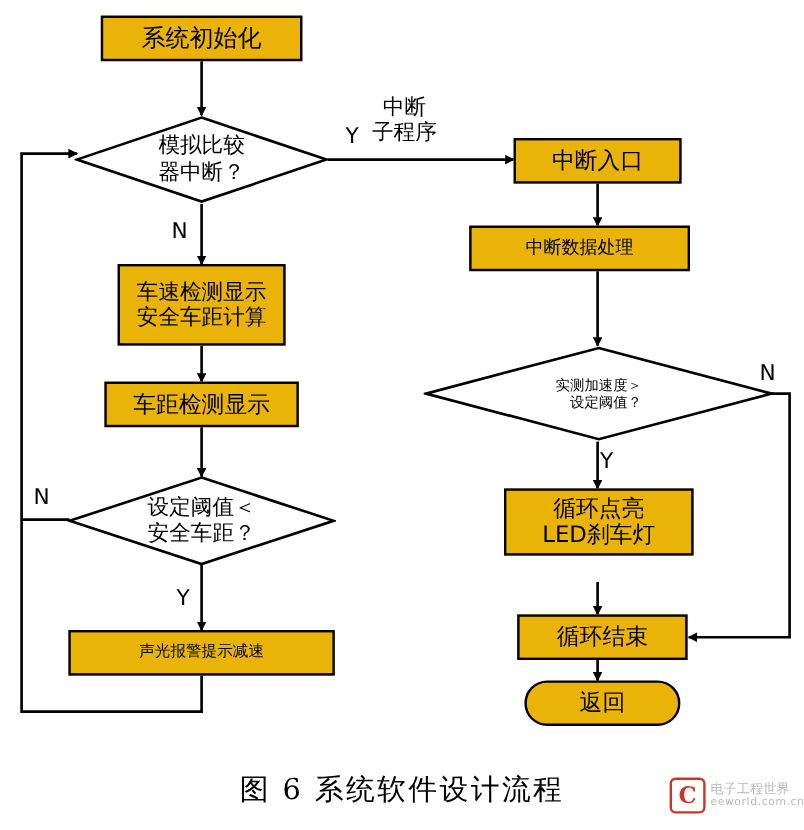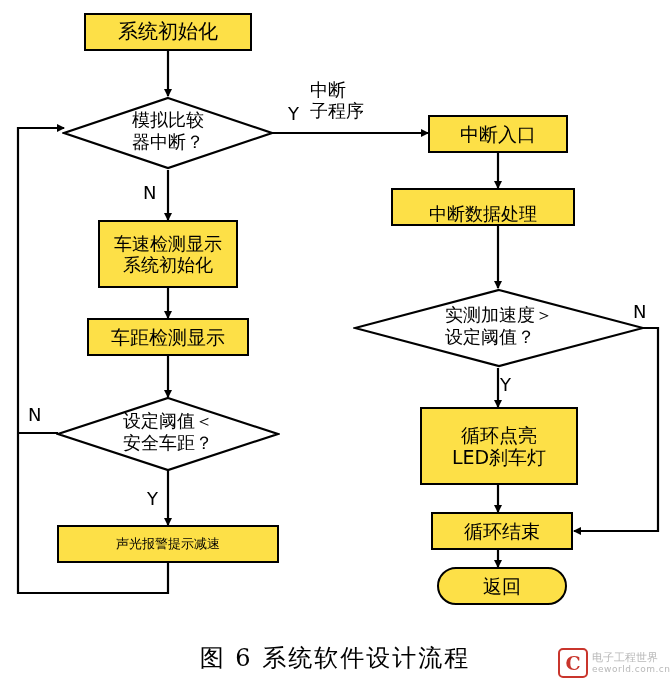--- a/index.html
+++ b/index.html
@@ -21,21 +21,21 @@
     position: absolute;
     left: 0;
     top: 0;
     width: 670px;
     height: 692px;
   }
   .node-box {
     position: absolute;
     box-sizing: border-box;
     border: 2px solid #000000;
-    background: #fde047;
+    background: #eab308;
     display: flex;
     align-items: center;
     justify-content: center;
     text-align: center;
     font-family: "DejaVu Sans", sans-serif;
     color: #000000;
     line-height: 1.18;
     white-space: pre-line;
   }
   .node-rounded {
@@ -52,25 +52,25 @@
   }
   .diamond-label {
     position: absolute;
     left: 0;
     top: 0;
     width: 100%;
     height: 100%;
     display: flex;
     align-items: center;
     justify-content: center;
-    text-align: left;
+    text-align: right;
     white-space: pre-line;
     line-height: 1.2;
     color: #000000;
-    font-family: Liberation Mono, monospace;
+    font-family: Liberation Serif, serif;
   }
   .edge-label {
     position: absolute;
     color: #000000;
     font-family: "DejaVu Sans", sans-serif;
     white-space: pre-line;
     line-height: 1.15;
   }
   .caption {
     position: absolute;
@@ -162,21 +162,21 @@
   <div class="diamond-wrap" style="left:62px; top:96px; width:212px; height:74px;">
     <svg width="212" height="74" viewBox="0 0 212 74">
       <polygon points="106,2 210,37 106,72 2,37" fill="#ffffff" stroke="#000000" stroke-width="2.2"></polygon>
     </svg>
     <div class="diamond-label" style="font-size:18px;">模拟比较
 器中断？</div>
   </div>
 
   <div class="node-box" style="left:98px; top:220px; width:140px; height:68px; font-size:18px;">
     <span>车速检测显示
-系统初始化</span>
+安全车距计算</span>
   </div>
 
   <div class="node-box" style="left:87px; top:318px; width:162px; height:38px; font-size:19px;">
     <span>车距检测显示</span>
   </div>
 
   <div class="diamond-wrap" style="left:56px; top:396px; width:224px; height:76px;">
     <svg width="224" height="76" viewBox="0 0 224 76">
       <polygon points="112,2 222,38 112,74 2,38" fill="#ffffff" stroke="#000000" stroke-width="2.2"></polygon>
     </svg>
@@ -185,48 +185,48 @@
   </div>
 
   <div class="node-box" style="left:57px; top:525px; width:222px; height:38px; font-size:13px;">
     <span>声光报警提示减速</span>
   </div>
 
   <div class="node-box" style="left:428px; top:115px; width:140px; height:38px; font-size:19px;">
     <span>中断入口</span>
   </div>
 
-  <div class="node-box" style="left:391px; top:188px; width:184px; height:38px; font-size:18px;align-items:flex-end;">
+  <div class="node-box" style="left:391px; top:188px; width:184px; height:38px; font-size:15px;">
     <span>中断数据处理</span>
   </div>
 
   <div class="diamond-wrap" style="left:353px; top:288px; width:292px; height:80px;">
     <svg width="292" height="80" viewBox="0 0 292 80">
       <polygon points="146,2 290,40 146,78 2,40" fill="#ffffff" stroke="#000000" stroke-width="2.2"></polygon>
     </svg>
-    <div class="diamond-label" style="font-size:18px;">实测加速度＞
+    <div class="diamond-label" style="font-size:12px;">实测加速度＞
 设定阈值？</div>
   </div>
 
-  <div class="node-box" style="left:420px; top:407px; width:158px; height:78px; font-size:19px;justify-content:center;">
+  <div class="node-box" style="left:420px; top:407px; width:158px; height:56px; font-size:19px;justify-content:center;">
     <span>循环点亮
 LED刹车灯</span>
   </div>
 
   <div class="node-box" style="left:431px; top:512px; width:142px; height:38px; font-size:19px;">
     <span>循环结束</span>
   </div>
 
   <div class="node-box node-rounded" style="left:437px; top:567px; width:130px; height:38px; font-size:19px;">
     <span>返回</span>
   </div>
 
   <div class="edge-label" style="left:288px; top:104px; font-size:18px;">Y</div>
 
-  <div class="edge-label" style="left:310px; top:80px; font-size:18px; ">中断
+  <div class="edge-label" style="left:310px; top:80px; font-size:18px; text-align:center;">中断
 子程序</div>
 
   <div class="edge-label" style="left:143px; top:183px; font-size:18px;">N</div>
 
   <div class="edge-label" style="left:28px; top:405px; font-size:18px;">N</div>
 
   <div class="edge-label" style="left:147px; top:489px; font-size:18px;">Y</div>
 
   <div class="edge-label" style="left:633px; top:302px; font-size:18px;">N</div>
 

